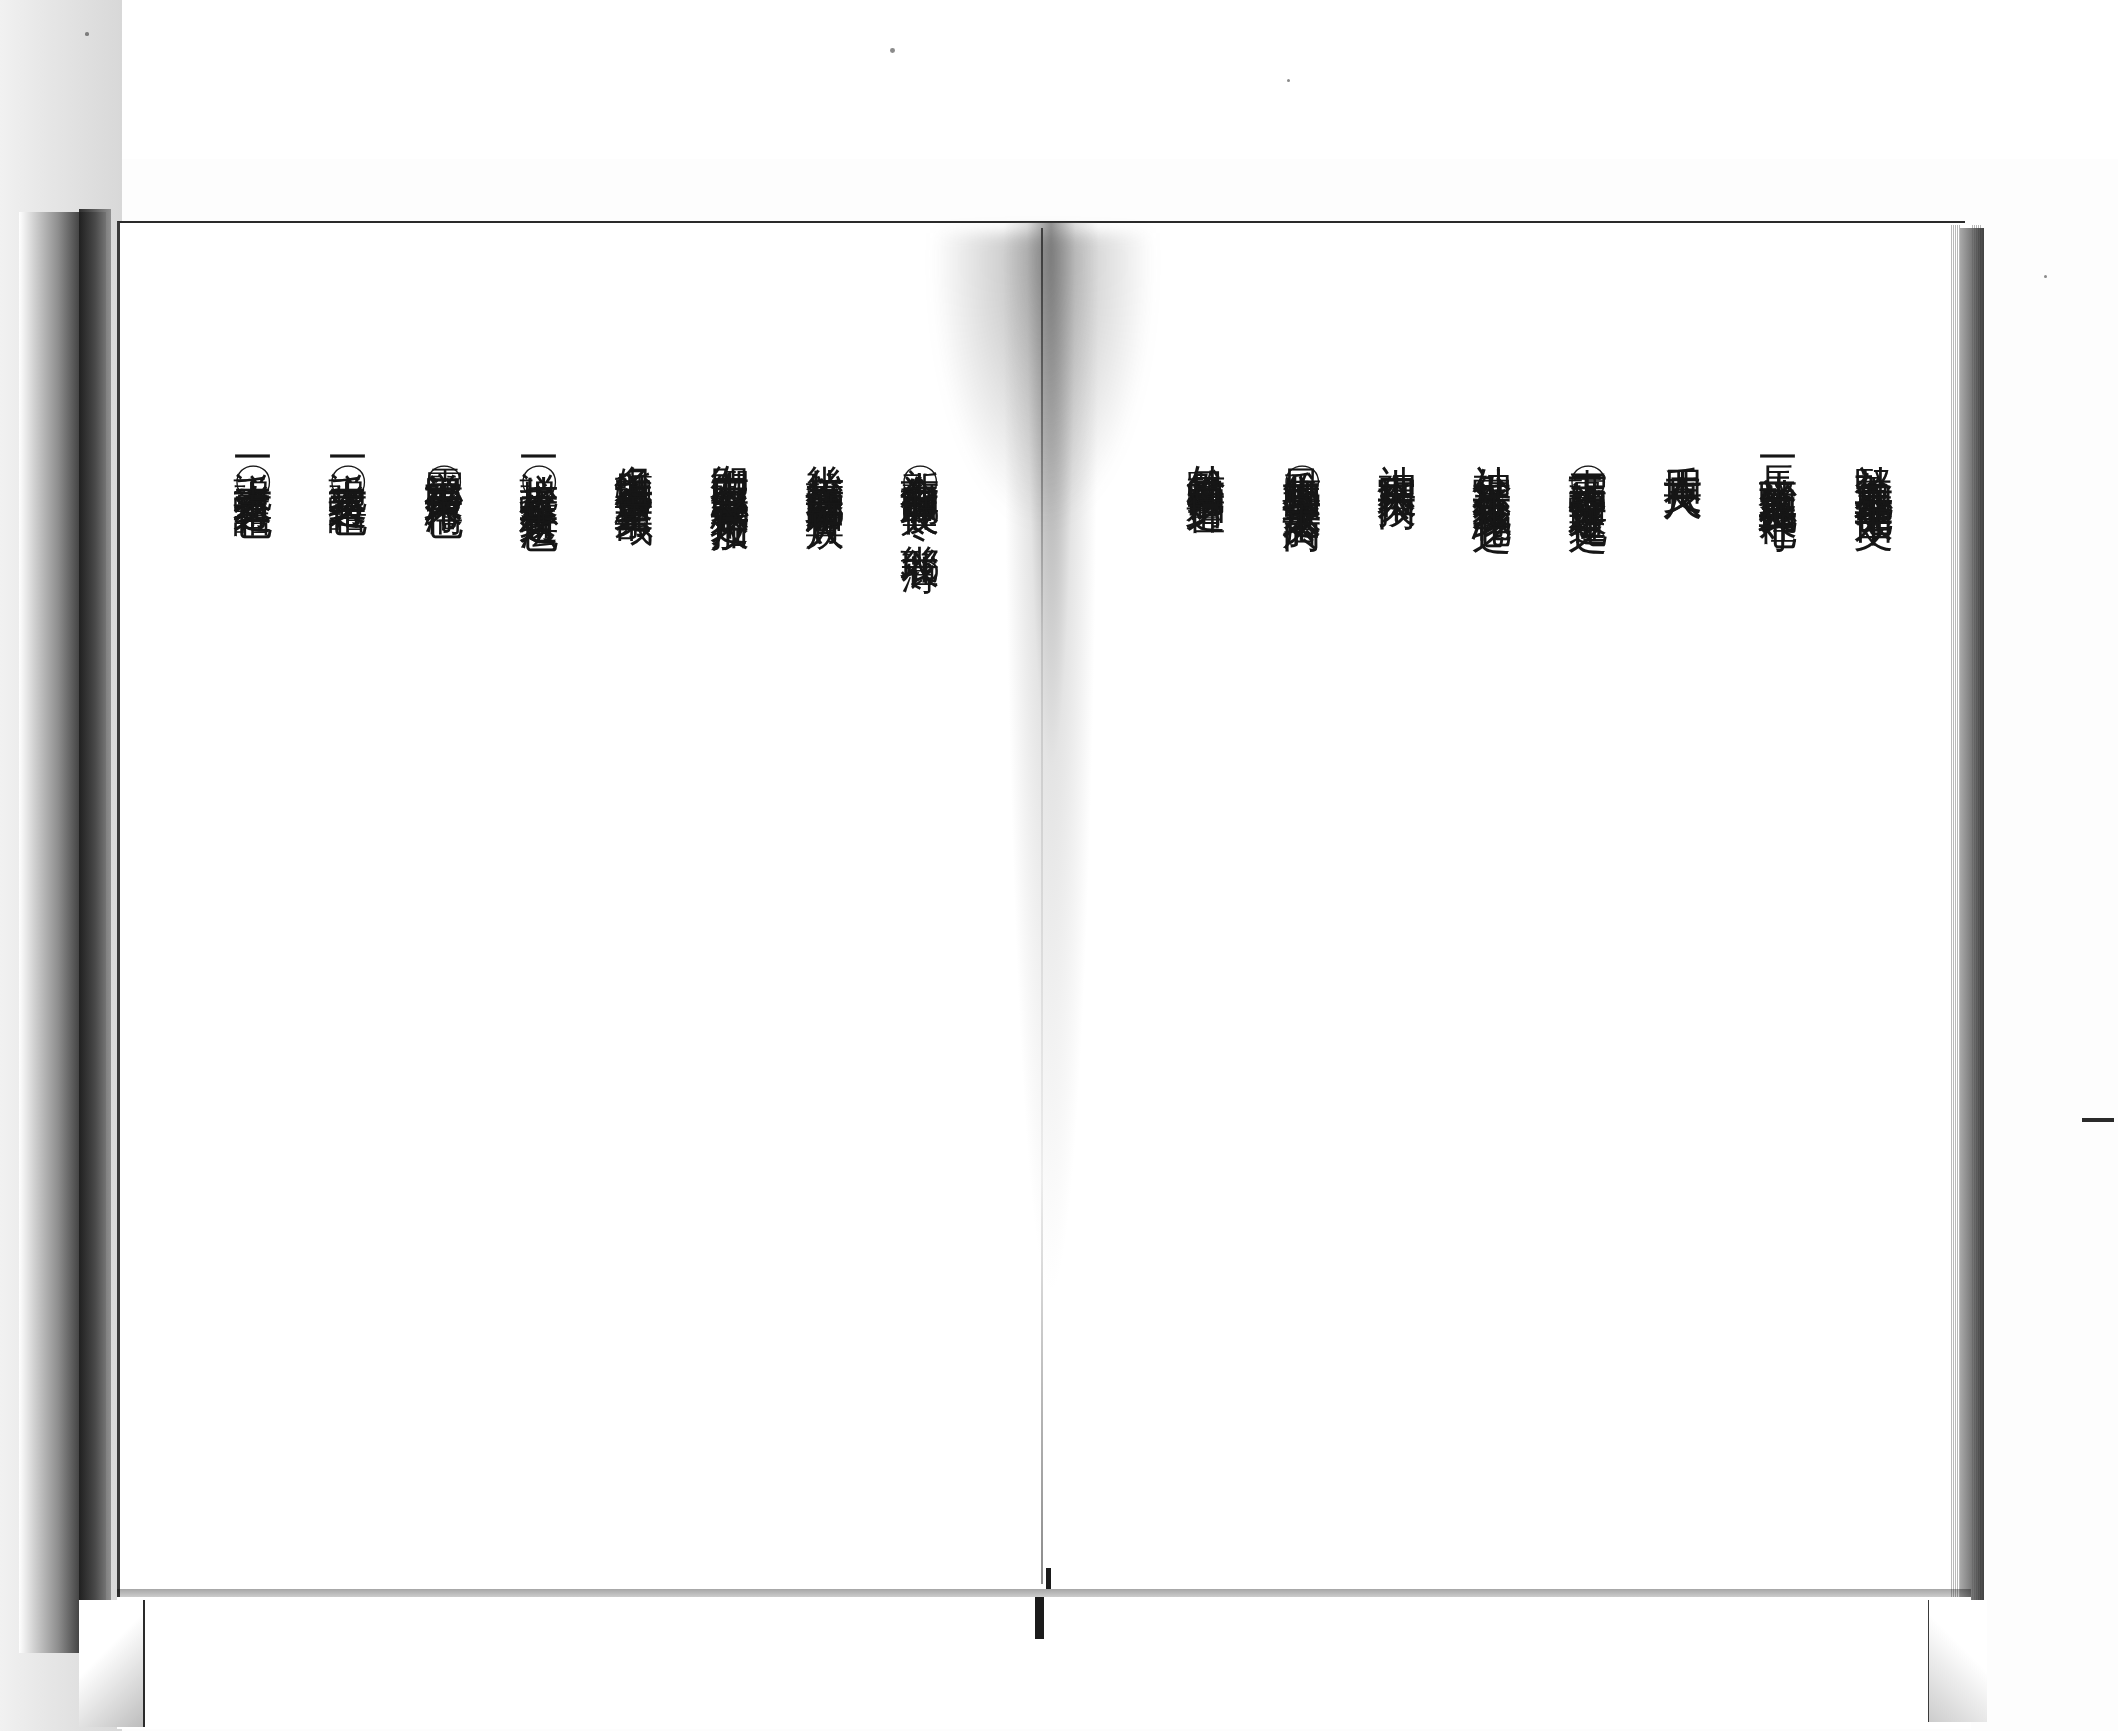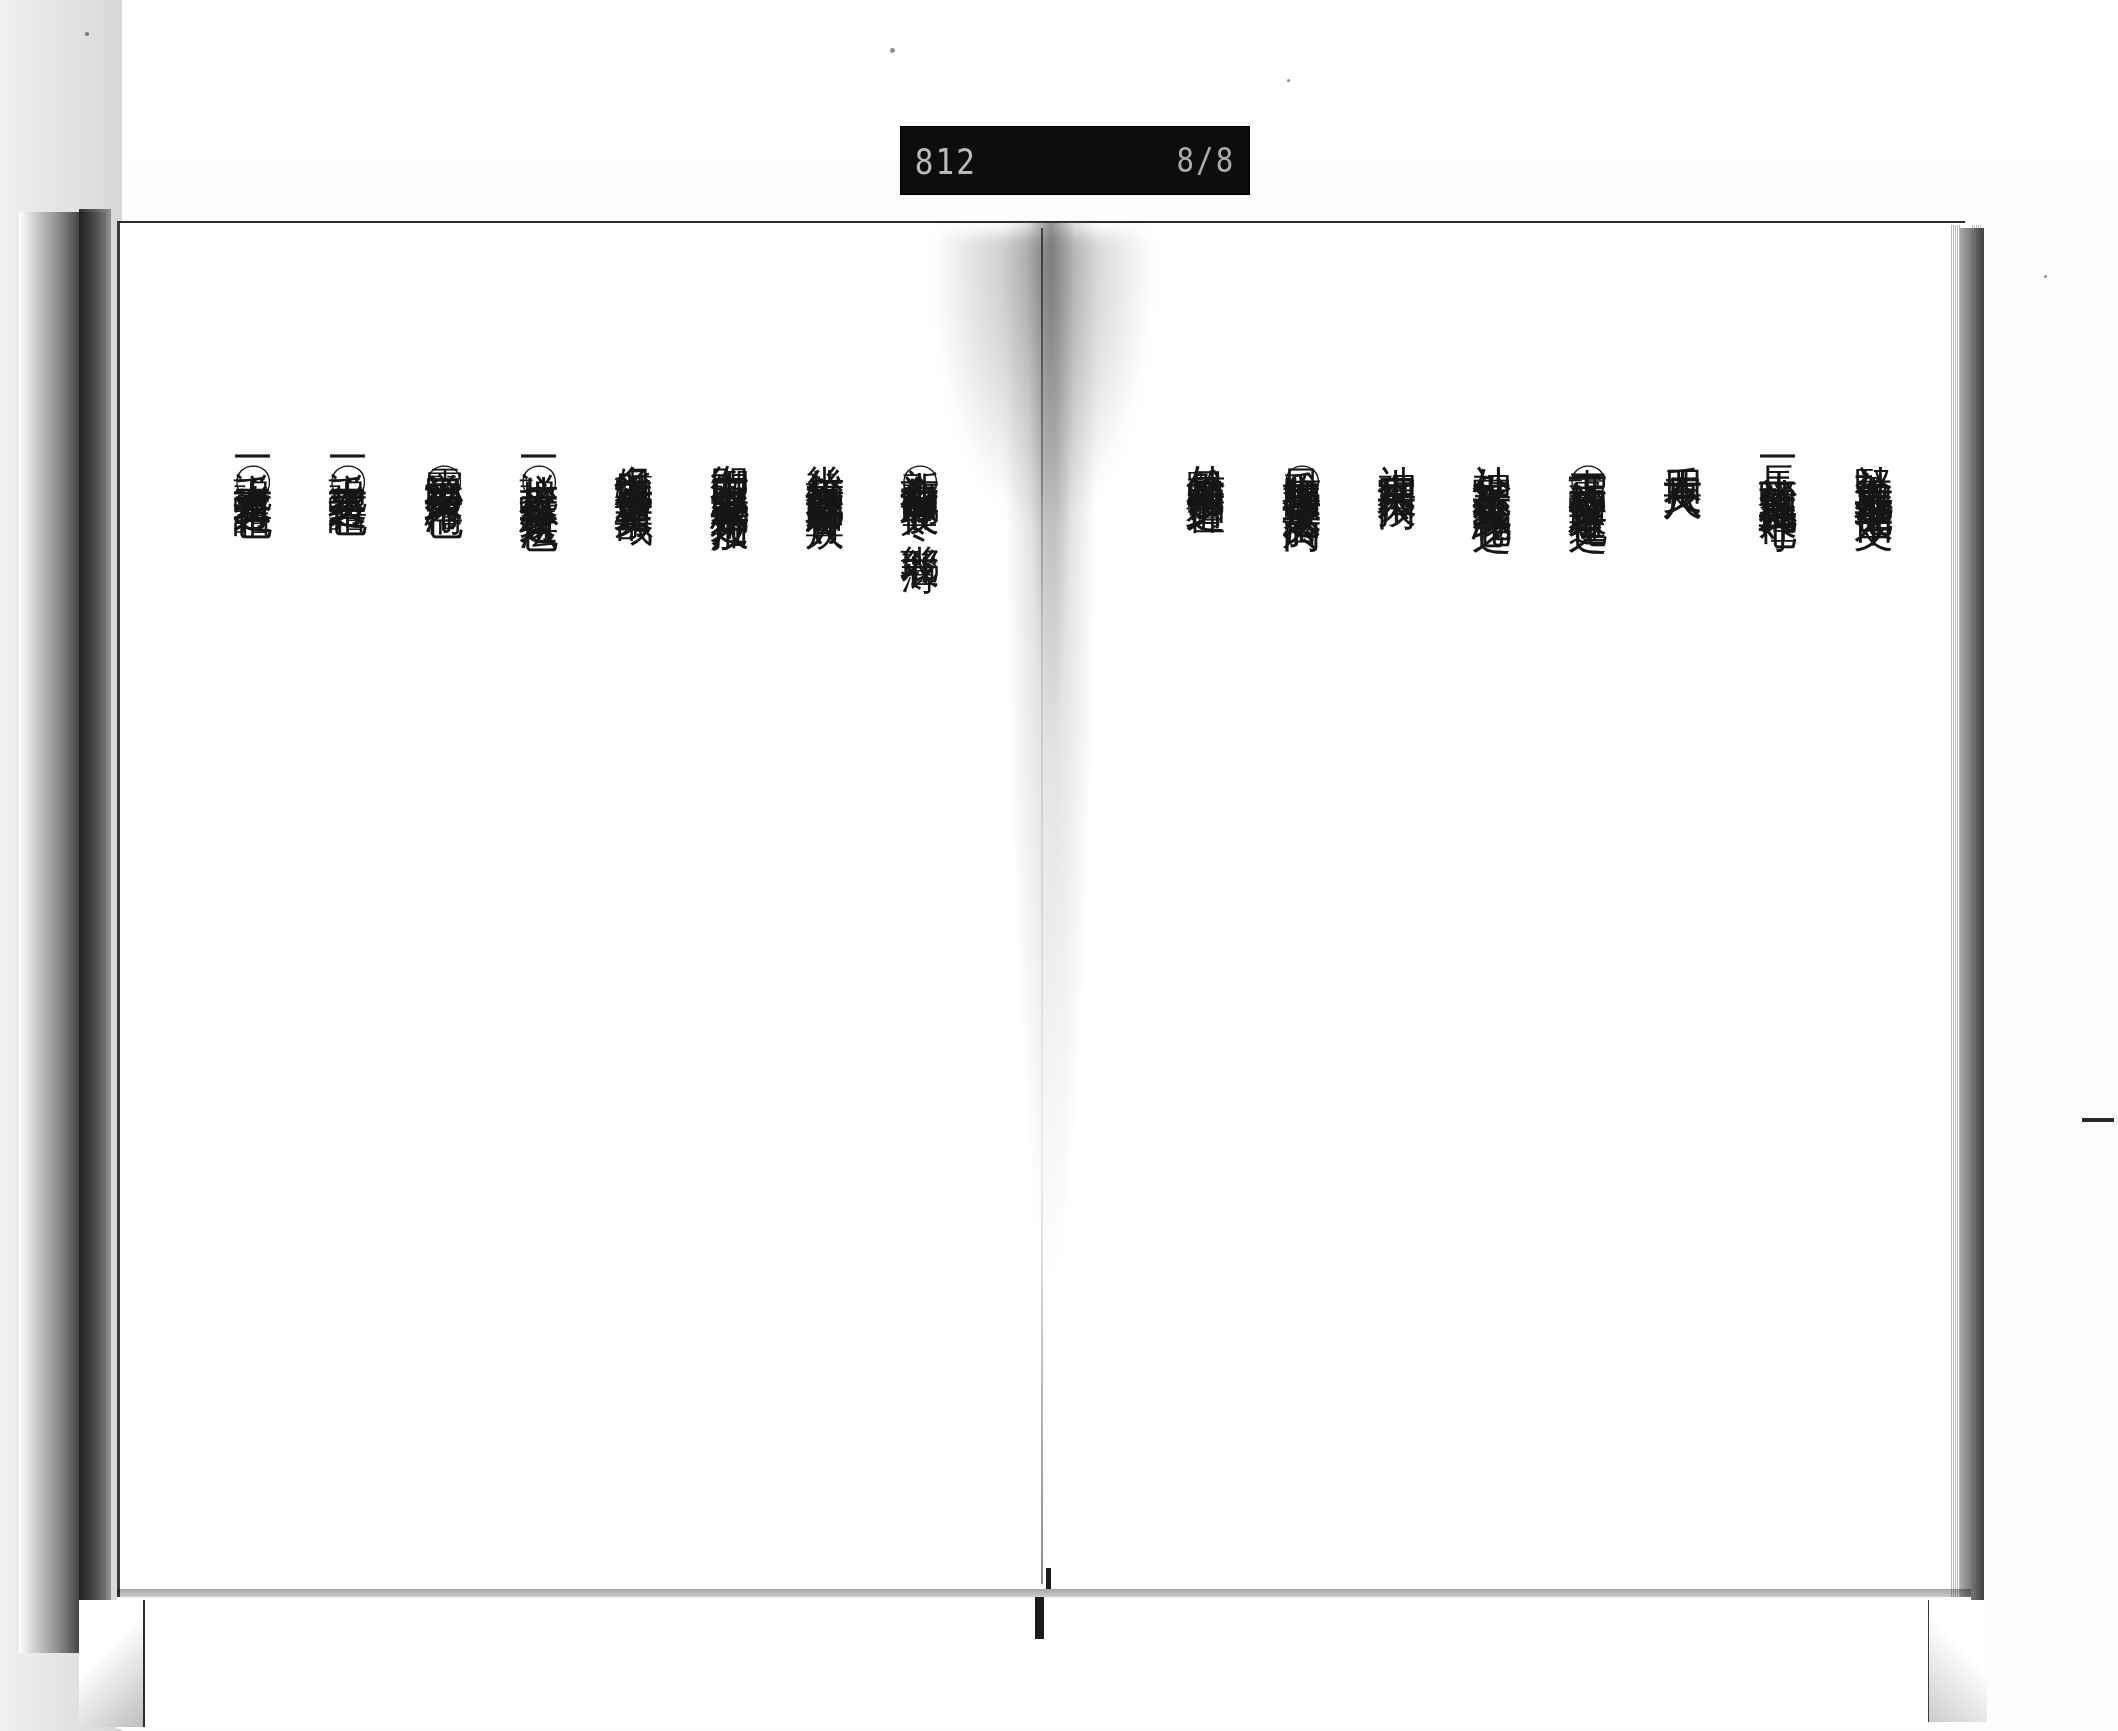--- a/index.html
+++ b/index.html
@@ -231,24 +231,20 @@
 
   <div class="book-bottom-shadow"></div>
   <div class="bottom-strip"></div>
   <div class="bl-corner"></div>
   <div class="br-corner"></div>
   <div class="tr-mark"></div>
 
   <div class="tick" style="left:1035px;top:1597px;width:8.5px;height:42px;"></div>
   <div class="tick" style="left:1046px;top:1568px;width:5.3px;height:21px;"></div>
 
-  <div class="label-card">
-    <span class="label-text">812</span>
-    <span class="label-text right">8/8</span>
-  </div>
 
   <div class="page-cols">
     <div class="col c-size-a" style="left:1854px; top:434px; height:1075px;">社堅魚木六九長四尺徑七寸千木四支</div>
     <div class="col c-size-a" style="left:1758px; top:434px; height:1075px;">長一丈少社堅魚木四九長四尺徑七寸</div>
     <div class="col c-size-a" style="left:1663px; top:434px; height:1075px;">千木四支長八尺</div>
     <div class="col c-size-a" style="left:1568px; top:434px; height:1075px;">〇嘉謂天下神社皆兩宮之求社造化之</div>
     <div class="col c-size-a" style="left:1472px; top:434px; height:1075px;">神外宮求社千木挍外気化身化心化之</div>
     <div class="col c-size-a" style="left:1377px; top:434px; height:1075px;">神内宮末社千木挍内</div>
     <div class="col c-size-a" style="left:1282px; top:434px; height:1075px;">〇風雅集朝棟歌曰片挍之千木者於内</div>
     <div class="col c-size-a" style="left:1186px; top:434px; height:1075px;">外雖易誓者同伊勢之神垣</div>

